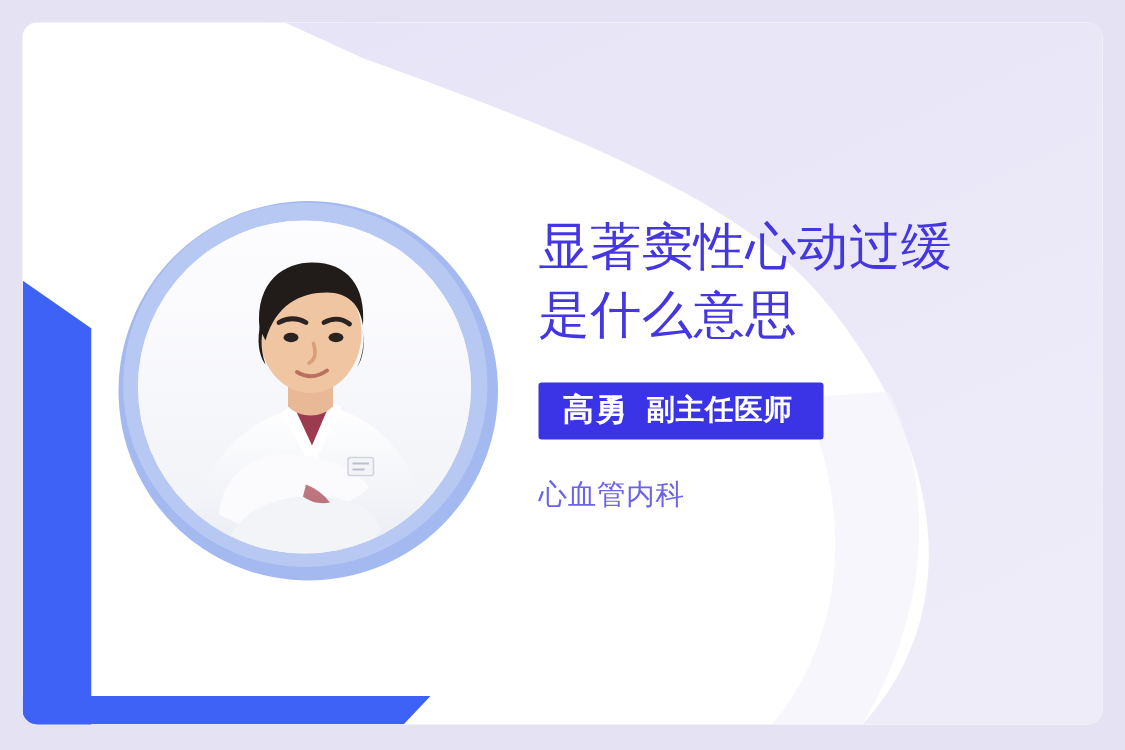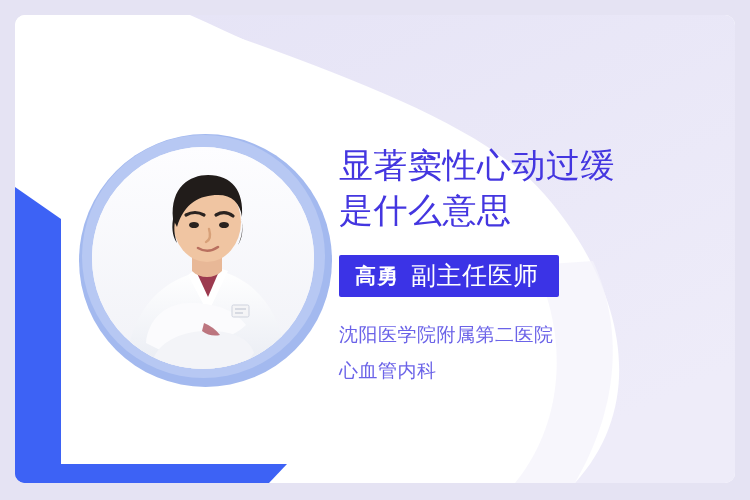--- a/index.html
+++ b/index.html
@@ -114,21 +114,21 @@
     height: 222px;
     border-radius: 50%;
     overflow: hidden;
     background: #f7f8fb;
   }
   .portrait-svg { display: block; }
 
   
   .content {
     position: absolute;
-    left: 324px;
+    left: 344px;
     top: 128px;
     width: 370px;
     z-index: 7;
   }
 
   .title {
     font-size: 34px;
     line-height: 45px;
     color: #4436e0;
     font-weight: 400;
@@ -146,22 +146,22 @@
     margin-top: 22px;
     border-radius: 2px;
     line-height: 1;
   }
   .badge-name {
     font-size: 21px;
     font-weight: 700;
     letter-spacing: 1px;
   }
   .badge-rank {
-    font-size: 25px;
-    font-weight: 400;
+    font-size: 19px;
+    font-weight: 700;
     margin-left: 12px;
     letter-spacing: 0.5px;
   }
 
   .meta {
     margin-top: 20px;
   }
   .meta-line {
     font-size: 19px;
     line-height: 36px;
@@ -267,20 +267,19 @@
 
       <h1 class="title">显著窦性心动过缓
 是什么意思</h1>
 
       <div class="badge">
         <span class="badge-name">高勇</span>
         <span class="badge-rank">副主任医师</span>
       </div>
 
       <div class="meta">
-        <div class="meta-line">沈阳医学院附属第二医院</div>
         <div class="meta-line">心血管内科</div>
       </div>
 
     </div>
 
   </div>
 </div>
 
 </body></html>

